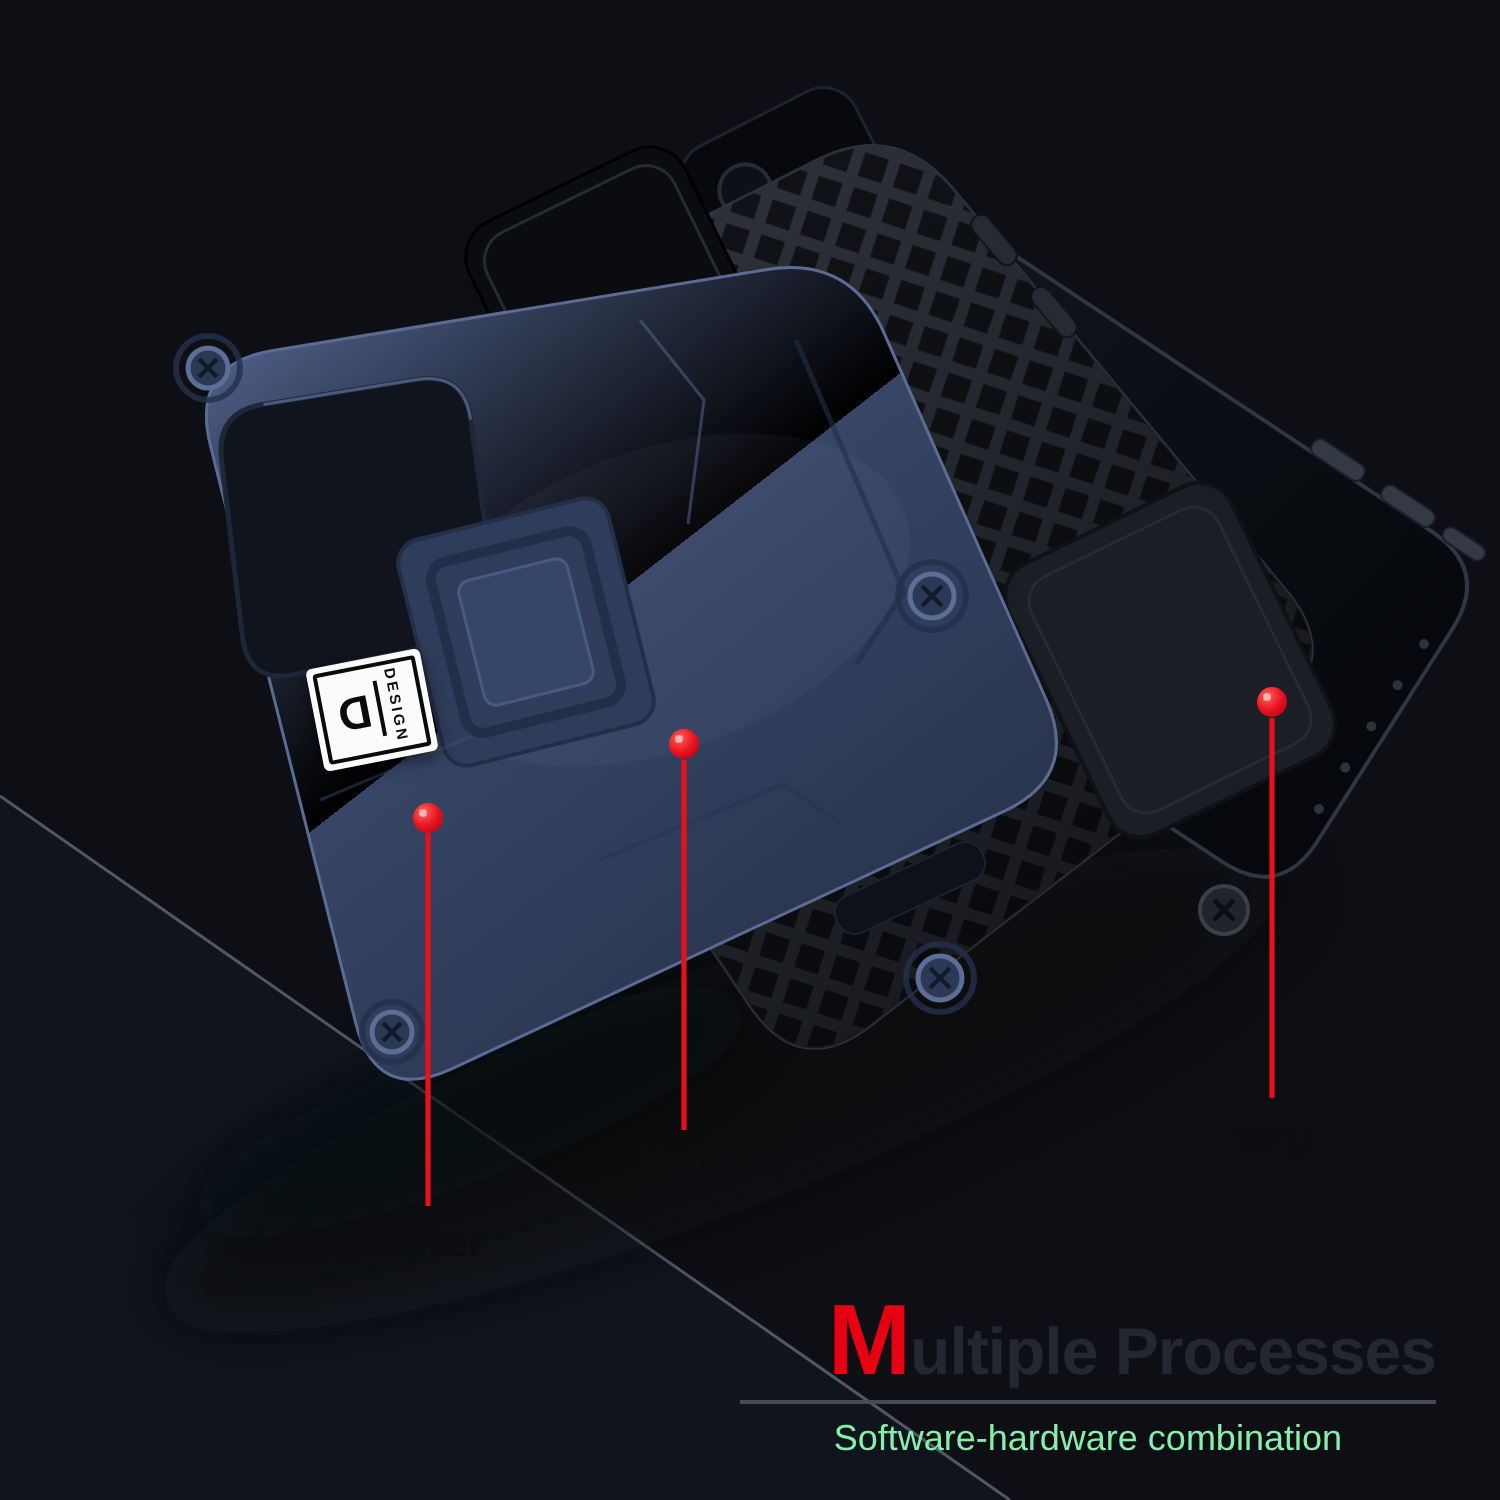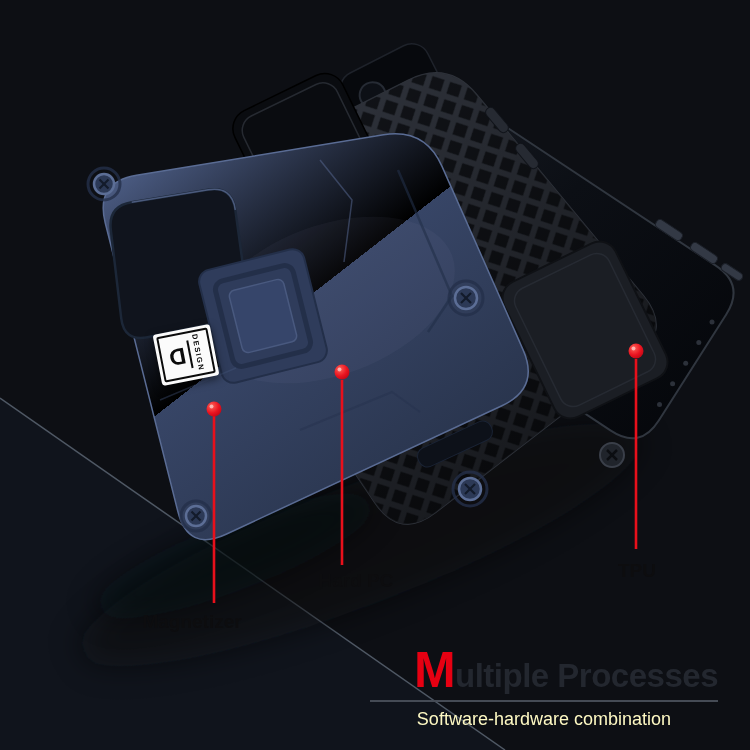--- a/index.html
+++ b/index.html
@@ -26,21 +26,21 @@
   }
   .logo-letter{font-size:23px;font-weight:bold;color:#0b0b0b;transform:scaleX(-1);line-height:1;}
   .logo-divider{width:2px;height:72%;background:#0b0b0b;}
   .logo-design{writing-mode:vertical-rl;font-size:7.5px;font-weight:bold;letter-spacing:1.5px;color:#0b0b0b;}
   
   .footer{position:absolute;right:32px;bottom:20px;text-align:center;}
   .footer-title{white-space:nowrap;line-height:1;color:#23272f;font-weight:bold;letter-spacing:-0.5px;margin-left:44px;}
   .footer-title .initial{color:#e60012;font-size:50px;font-weight:bold;}
   .footer-title .rest{font-size:33px;font-weight:bold;}
   .footer-rule{height:2px;background:#454b55;margin:5px 0 7px 0;}
-  .footer-subtitle{font-size:18px;color:#fef9c3;font-weight:normal;}
+  .footer-subtitle{font-size:18px;color:#86efac;font-weight:normal;}
 </style>
 </head>
 <body>
 
 <div class="stage">
 
   <svg class="scene" width="750" height="750" viewBox="0 0 750 750">
     <defs>
       <linearGradient id="blueGrad" x1="150" y1="160" x2="430" y2="520" gradientUnits="userSpaceOnUse">
         <stop offset="0" stop-color="#49597f"></stop>

